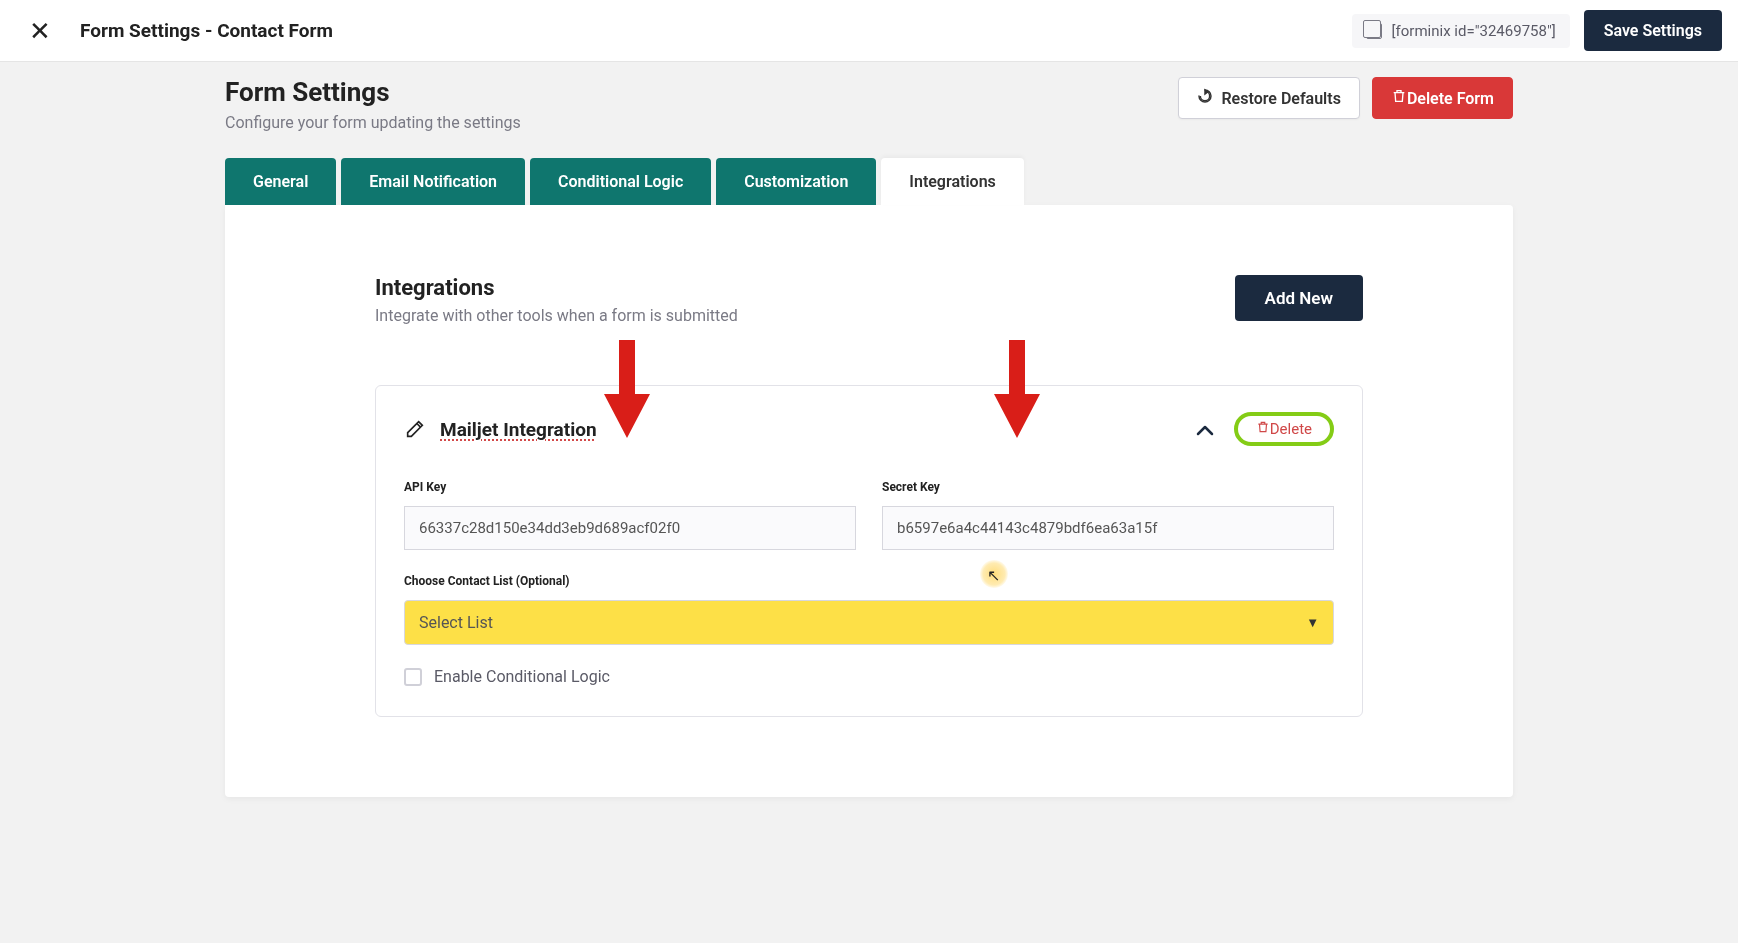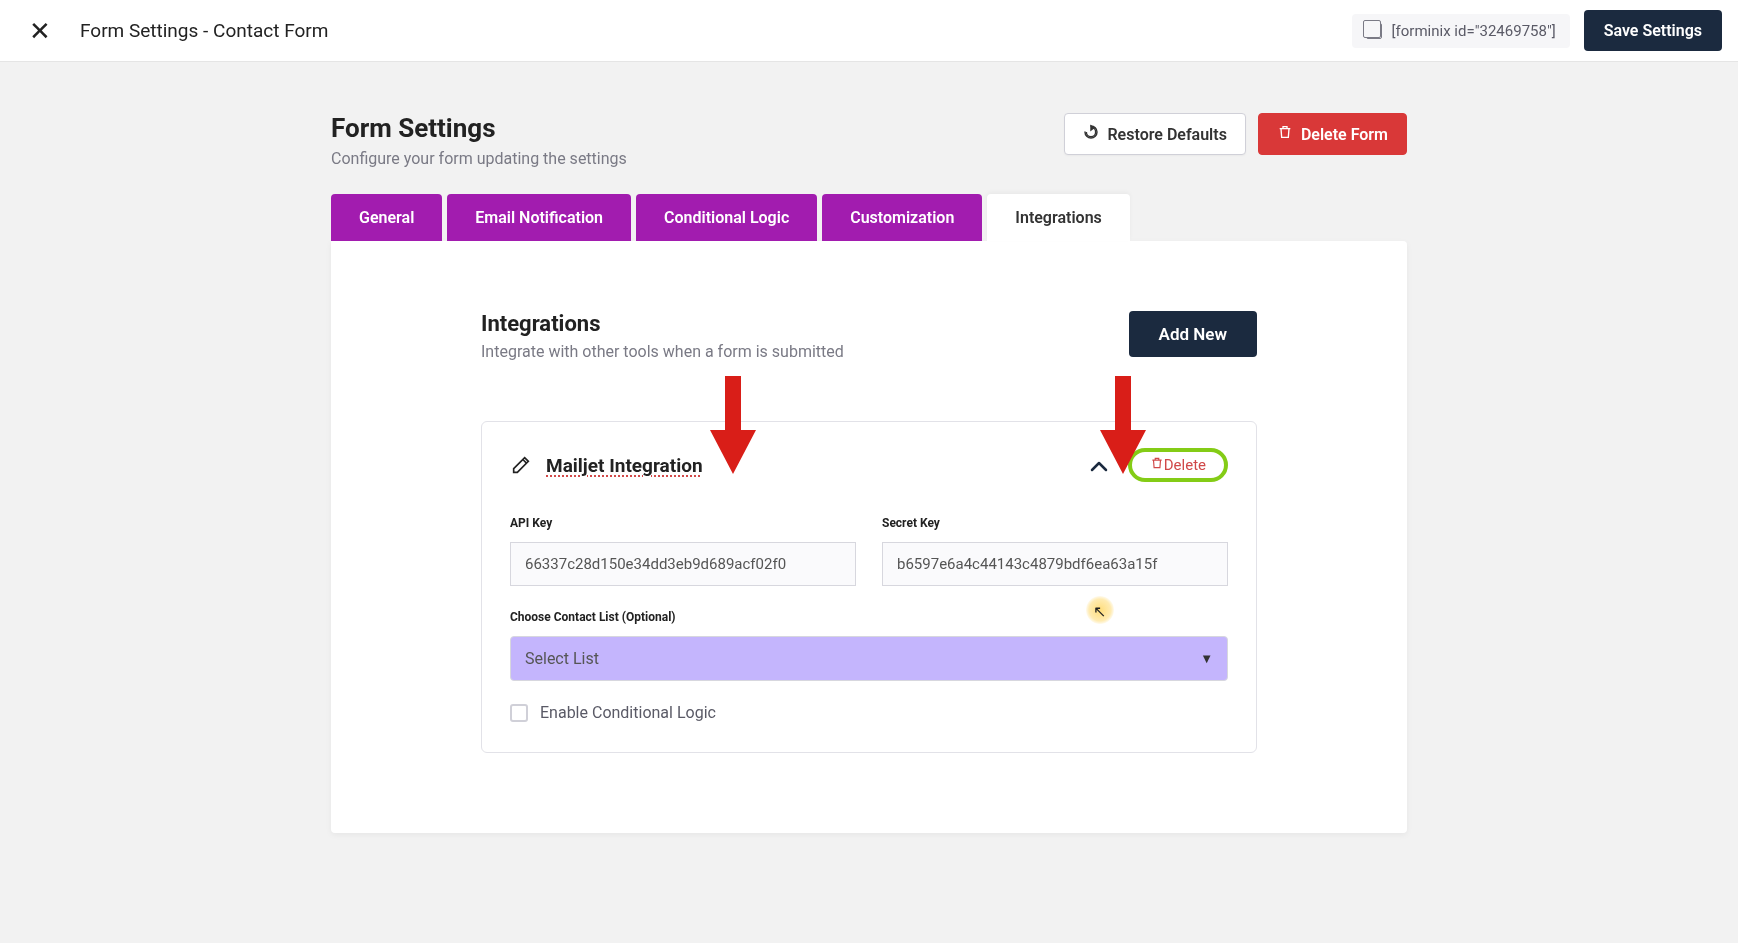--- a/index.html
+++ b/index.html
@@ -13,63 +13,63 @@
     align-items: center;
     padding: 0 16px 0 20px;
     border-bottom: 1px solid #e5e5e5;
     position: relative;
   }
   .topbar .close {
     font-size: 26px; font-weight: 300; color: #222; cursor: pointer;
     width: 40px; display:flex; align-items:center; justify-content:center;
   }
   .topbar .title {
-    font-size: 19px; font-weight: 400; color: #222; margin-left: 20px;
+    font-size: 19px; font-weight: 700; color: #222; margin-left: 20px;
   }
   .topbar .right {
     margin-left: auto; display:flex; align-items:center; gap: 14px;
   }
   .shortcode-box {
     background: #f6f6f8; border-radius: 4px; padding: 8px 14px;
     display:flex; align-items:center; gap: 10px; color:#5a5a66; font-size:15px;
   }
   .shortcode-box .sc-icon { width:16px; height:16px; border:1.5px solid #7a7a85; border-radius:2px; position:relative;}
   .shortcode-box .sc-icon::after{content:""; position:absolute; left:-4px; top:-4px; width:16px; height:16px; border:1.5px solid #7a7a85; border-radius:2px; background:#f6f6f8;}
   .save-btn {
     background:#1b2a3f; color:#fff; border:none; padding: 11px 20px;
     border-radius:4px; font-size:16px; font-weight:600; cursor:pointer;
   }
 
   
   .page {
-    width: 1076px; margin: 51px auto 0;
+    width: 1288px; margin: 15px auto 0;
   }
   .page-head {
     display:flex; align-items:flex-start; justify-content:space-between;
     margin-bottom: 26px;
   }
   .page-head h1 { font-size: 26px; font-weight:700; color:#222; margin-bottom:6px;}
   .page-head p { font-size: 16px; color:#7a7a85; }
   .head-actions { display:flex; gap:12px; }
   .btn-outline {
     background:#fff; border:1px solid #d0d0d8; color:#333; padding:10px 18px;
     border-radius:4px; font-size:16px; font-weight:600; cursor:pointer;
     display:flex; align-items:center; gap:8px;
     box-shadow: 0 1px 2px rgba(0,0,0,0.04);
   }
   .btn-danger {
     background:#d93838; border:1px solid #d93838; color:#fff; padding:10px 18px;
     border-radius:4px; font-size:16px; font-weight:600; cursor:pointer;
-    display:flex; align-items:center; gap:8px;
+    display:flex; align-items:center; 
   }
 
   
   .tabs { display:flex; gap:5px; }
   .tab {
-    background:#a21caf; color:#fff; font-size:16px; font-weight:600;
+    background:#0f766e; color:#fff; font-size:16px; font-weight:600;
     padding:14px 28px; border-radius:4px 4px 0 0; cursor:pointer;
     border:none;
   }
   .tab.active {
     background:#fff; color:#333; box-shadow: 0 -2px 4px rgba(0,0,0,0.04);
   }
 
   
   .panel {
     background:#fff; padding: 70px 150px 80px; border-radius:0 4px 4px 4px;
@@ -115,21 +115,21 @@
   }
 
   .row { display:flex; gap:26px; margin-bottom: 24px;}
   .col { flex:1; }
   label.field-label { display:block; font-size:12px; font-weight:700; color:#222; margin-bottom:12px;}
   input.text-input {
     width:100%; border:1px solid #d7d7de; border-radius:0; background:#fafafc;
     padding:12px 14px; font-size:15px; color:#555;
   }
   .select {
-    width:100%; border:1px solid #d7d7de; border-radius:4px; background:#c4b5fd;
+    width:100%; border:1px solid #d7d7de; border-radius:4px; background:#fde047;
     padding:12px 14px; font-size:16px; color:#555; cursor:pointer;
     display:flex; justify-content:space-between; align-items:center;
   }
   .select .caret { font-size:13px; color:#333; }
   .checkbox-row { display:flex; align-items:center; gap:12px; margin-top:22px;}
   .checkbox {
     width:18px; height:18px; border:2px solid #d0d0d8; border-radius:3px; cursor:pointer;
   }
   .checkbox-label { font-size:16px; color:#5a5a66; }
 

